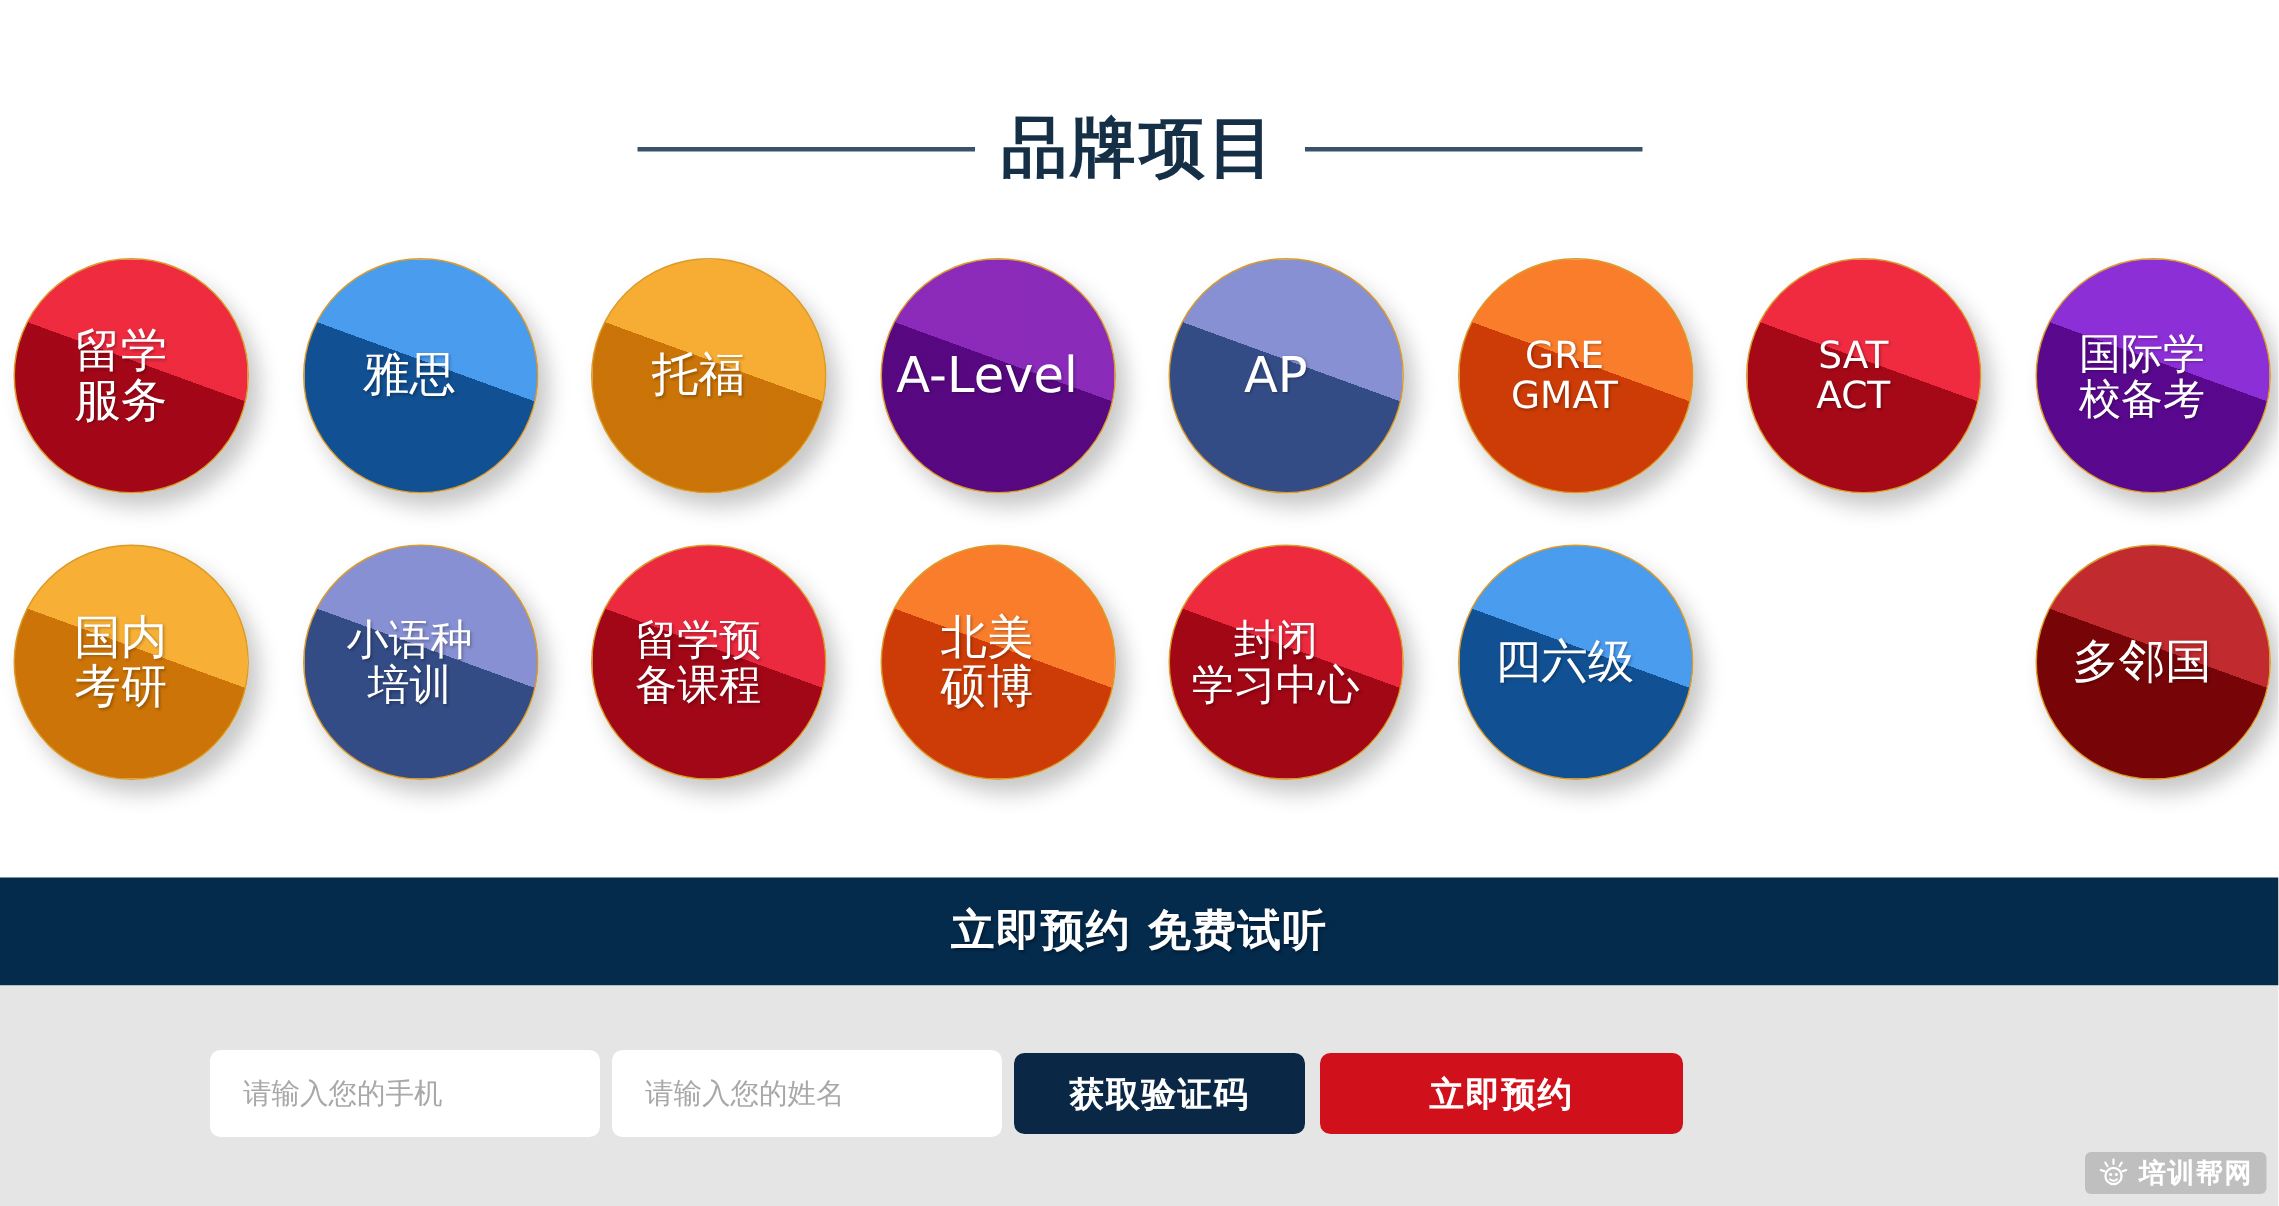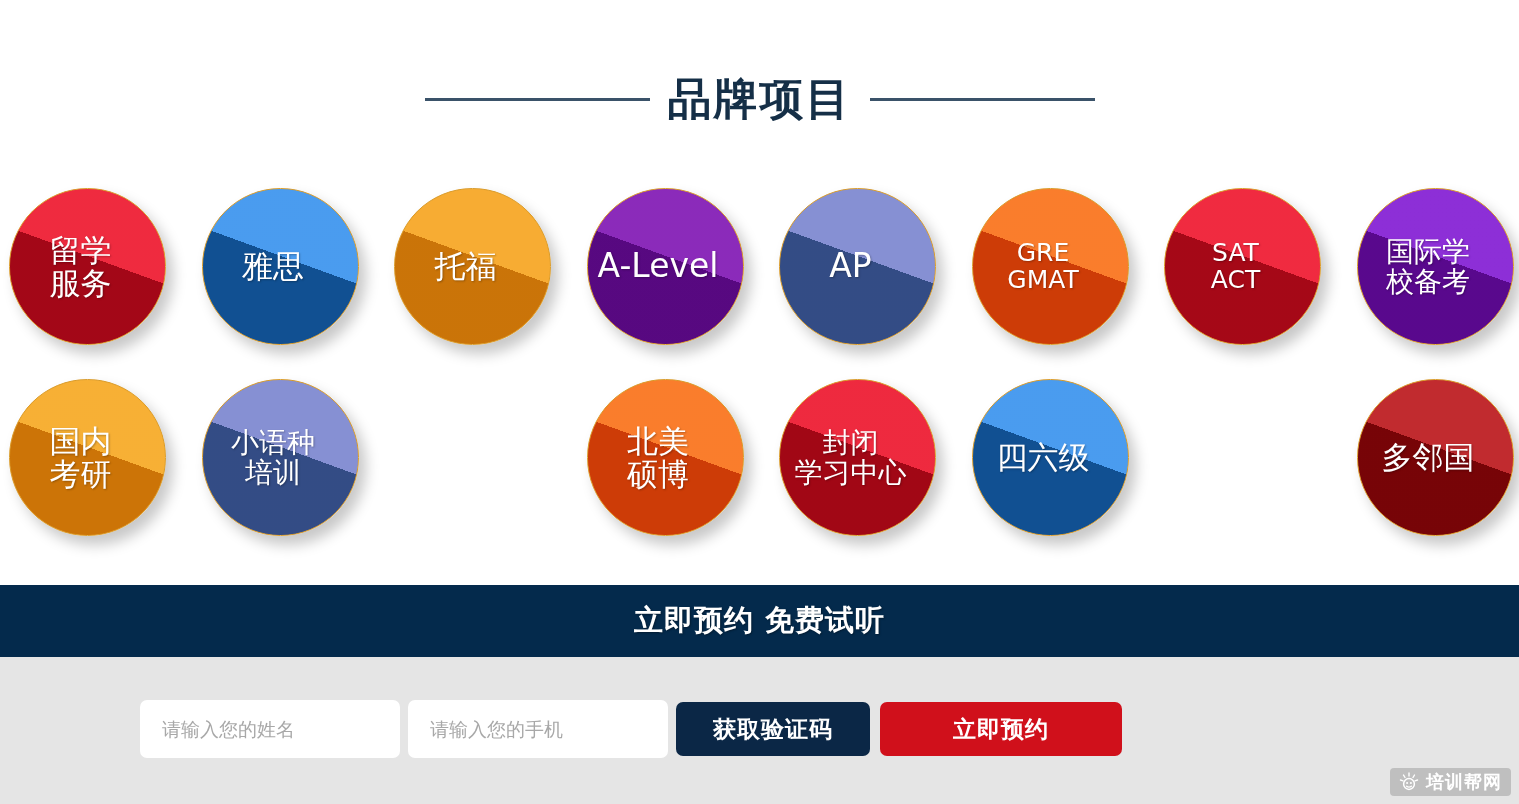--- a/index.html
+++ b/index.html
@@ -16,21 +16,21 @@
     display:flex;align-items:center;justify-content:center;gap:18px;
   }
   .title-rule{width:225px;height:3px;background:#3a5269;}
   #page-title{
     font-size:44px;font-weight:bold;color:#152f47;
     letter-spacing:2px;line-height:1;white-space:nowrap;
   }
 
   
   #grid{
-    position:absolute;left:0;top:180px;width:1519px;height:382px;
+    position:absolute;left:0;top:164px;width:1519px;height:382px;
   }
   .grid-row{position:relative;height:191px;}
   .bubble{
     position:absolute;top:8px;
     width:157px;height:157px;border-radius:50%;
     border:1.5px solid #d99b2a;
     box-sizing:border-box;
     display:flex;align-items:center;justify-content:center;
     box-shadow:7px 9px 14px rgba(0,0,0,0.22);
     overflow:hidden;
@@ -154,20 +154,25 @@
       <div class="bubble" style="left: 9px; background: linear-gradient(200deg, rgb(246, 164, 23) 0%, rgb(246, 164, 23) 45%, rgb(243, 138, 8) 45%, rgb(243, 138, 8) 100%);">
         <div class="sheen"></div>
         <div class="label cn2">国内
 考研</div>
       </div>
       <div class="bubble" style="left: 201.5px; background: linear-gradient(200deg, rgb(116, 128, 205) 0%, rgb(116, 128, 205) 45%, rgb(61, 90, 158) 45%, rgb(61, 90, 158) 100%);">
         <div class="sheen"></div>
         <div class="label cn2s">小语种
 培训</div>
       </div>
+      <div class="bubble" style="left: 394px; background: linear-gradient(200deg, rgb(232, 10, 35) 0%, rgb(232, 10, 35) 45%, rgb(192, 8, 26) 45%, rgb(192, 8, 26) 100%);">
+        <div class="sheen"></div>
+        <div class="label cn2s">留学预
+备课程</div>
+      </div>
       <div class="bubble" style="left: 586.5px; background: linear-gradient(200deg, rgb(249, 106, 13) 0%, rgb(249, 106, 13) 45%, rgb(244, 71, 8) 45%, rgb(244, 71, 8) 100%);">
         <div class="sheen"></div>
         <div class="label cn2">北美
 硕博</div>
       </div>
       <div class="bubble" style="left: 779px; background: linear-gradient(200deg, rgb(236, 10, 34) 0%, rgb(236, 10, 34) 45%, rgb(192, 8, 25) 45%, rgb(192, 8, 25) 100%);">
         <div class="sheen"></div>
         <div class="label cn2s">封闭
 学习中心</div>
       </div>
@@ -181,22 +186,22 @@
       </div>
     </div>
 </div>
 
 <div id="cta-banner">
   <div id="cta-banner-text">立即预约 免费试听</div>
 </div>
 
 <div id="form-strip">
   <div id="form-inner">
+    <input class="field" id="field-phone" placeholder="请输入您的手机" style="">
     <input class="field" id="field-name" placeholder="请输入您的姓名" style="">
-    <input class="field" id="field-phone" placeholder="请输入您的手机" style="">
     <button class="btn" id="btn-get-code">获取验证码</button>
     <button class="btn" id="btn-submit">立即预约</button>
   </div>
 </div>
 
 <div id="watermark">
   <span style="display:flex;">
     <svg width="20" height="20" viewBox="0 0 20 20">
       <g stroke="#ffffff" stroke-width="1.4" stroke-linecap="round">
         <line x1="10" y1="1" x2="10" y2="4"></line>

